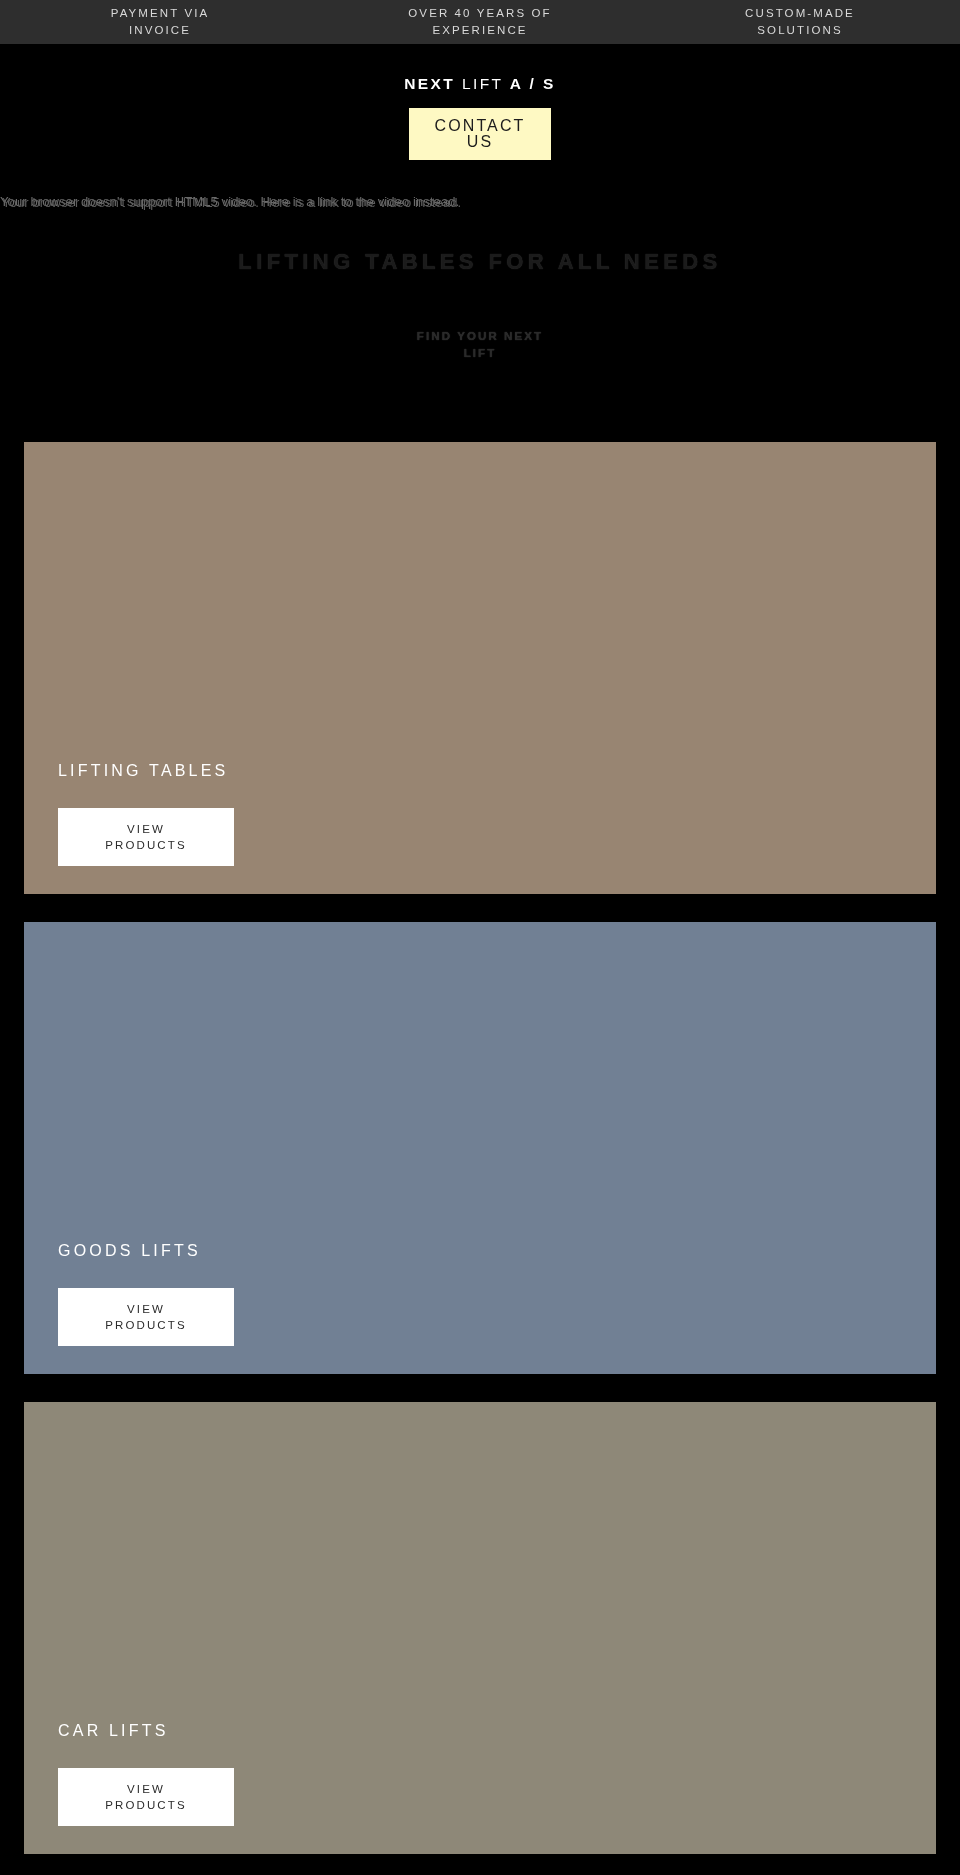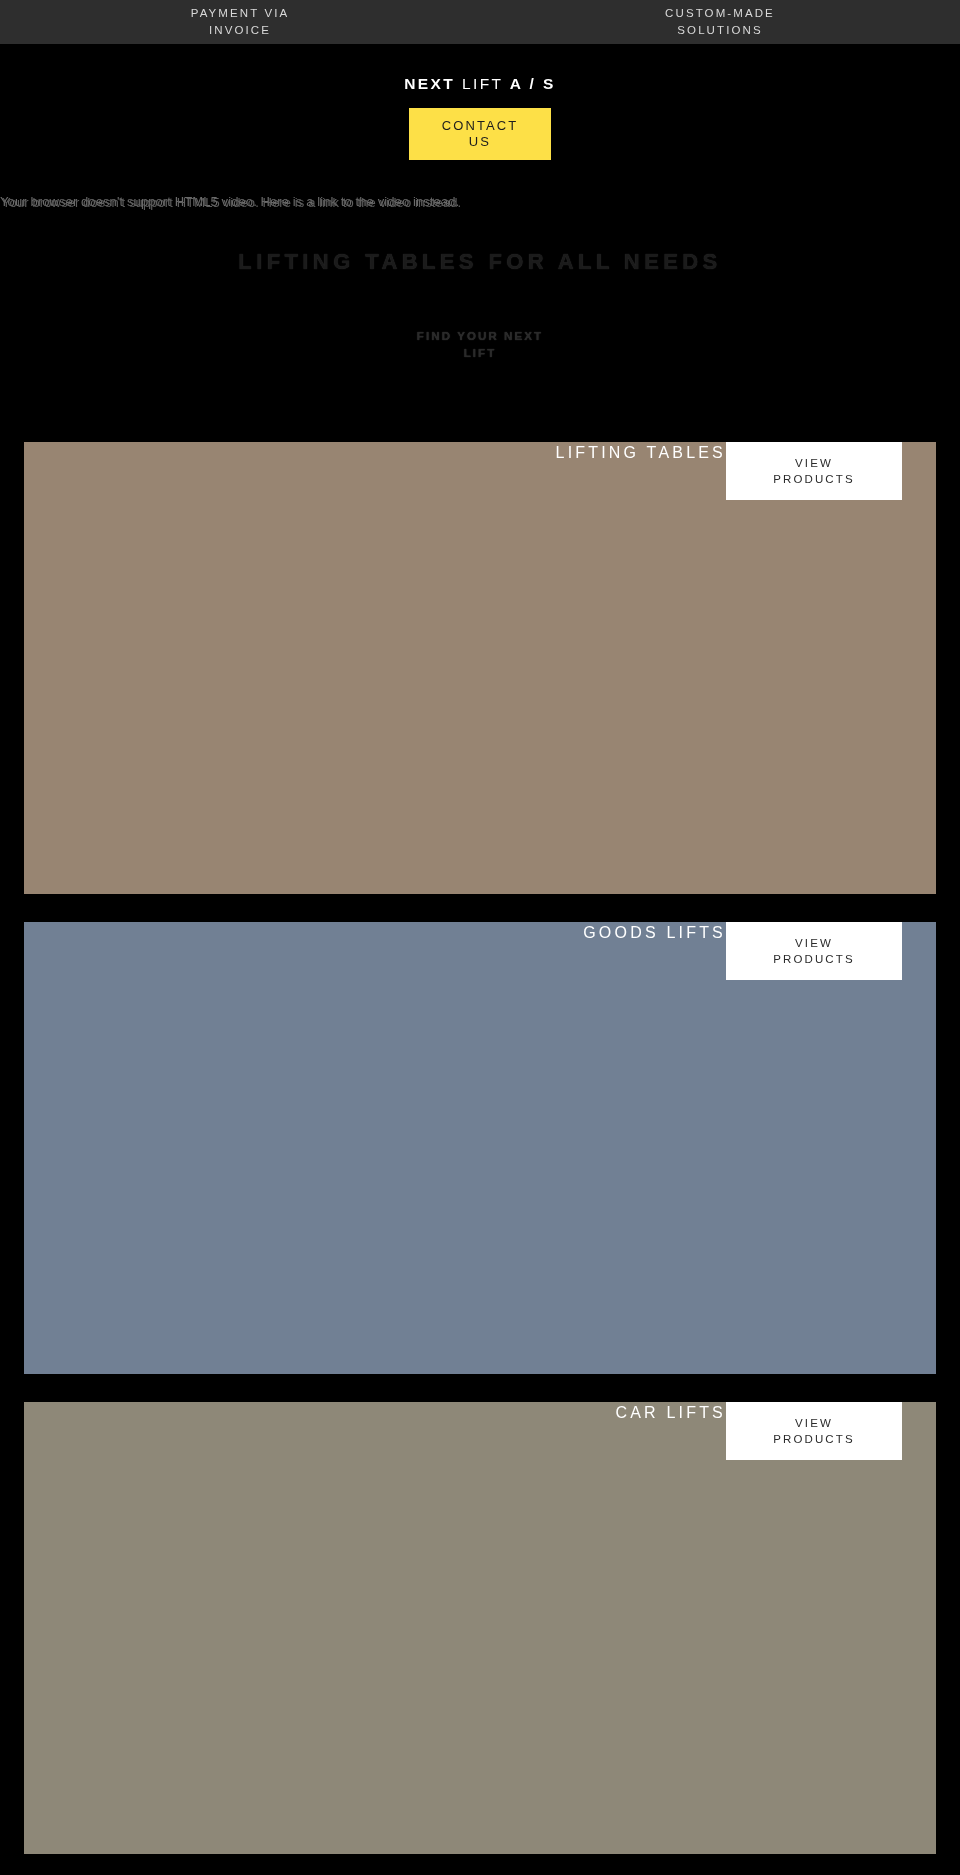--- a/index.html
+++ b/index.html
@@ -56,25 +56,25 @@
     line-height: 20px;
     white-space: nowrap;
     font-weight: 400;
   }
   .logo .b { font-weight: 700; }
 
   .contact-btn {
     margin-top: 14px;
     width: 142px;
     height: 52px;
-    background: #fde047;
+    background: #fef9c3;
     color: #1d1d1d;
     border: none;
     font-family: "Liberation Sans", sans-serif;
-    font-size: 13px;
+    font-size: 16px;
     letter-spacing: 2.1px;
     line-height: 16px;
     text-align: center;
     text-transform: uppercase;
     cursor: pointer;
     display: flex;
     align-items: center;
     justify-content: center;
     white-space: pre-line;
   }
@@ -143,21 +143,21 @@
     padding: 0 24px;
     display: flex;
     flex-direction: column;
     gap: 28px;
     padding-bottom: 24px;
   }
   .card {
     position: relative;
     height: 452px;
     display: flex;
-    flex-direction: row;
+    flex-direction: column;
     justify-content: flex-end;
     padding: 0 34px 28px 34px;
   }
   .card-title {
     color: #ffffff;
     font-size: 16px;
     letter-spacing: 3.2px;
     line-height: 22px;
     text-transform: uppercase;
     margin-bottom: 26px;
@@ -180,20 +180,22 @@
     justify-content: center;
     white-space: pre-line;
   }
 </style>
 </head>
 <body>
 
 <div class="topbar">
   <div class="topbar-item">PAYMENT VIA
 INVOICE</div>
+  <div class="topbar-item">OVER 40 YEARS OF
+EXPERIENCE</div>
   <div class="topbar-item">CUSTOM-MADE
 SOLUTIONS</div>
 </div>
 
 <div class="header">
   <div class="logo">
     <span class="b">NEXT</span><span> </span><span>LIFT</span><span> </span><span class="b">A / S</span>
   </div>
   <button class="contact-btn">CONTACT
 US</button>

